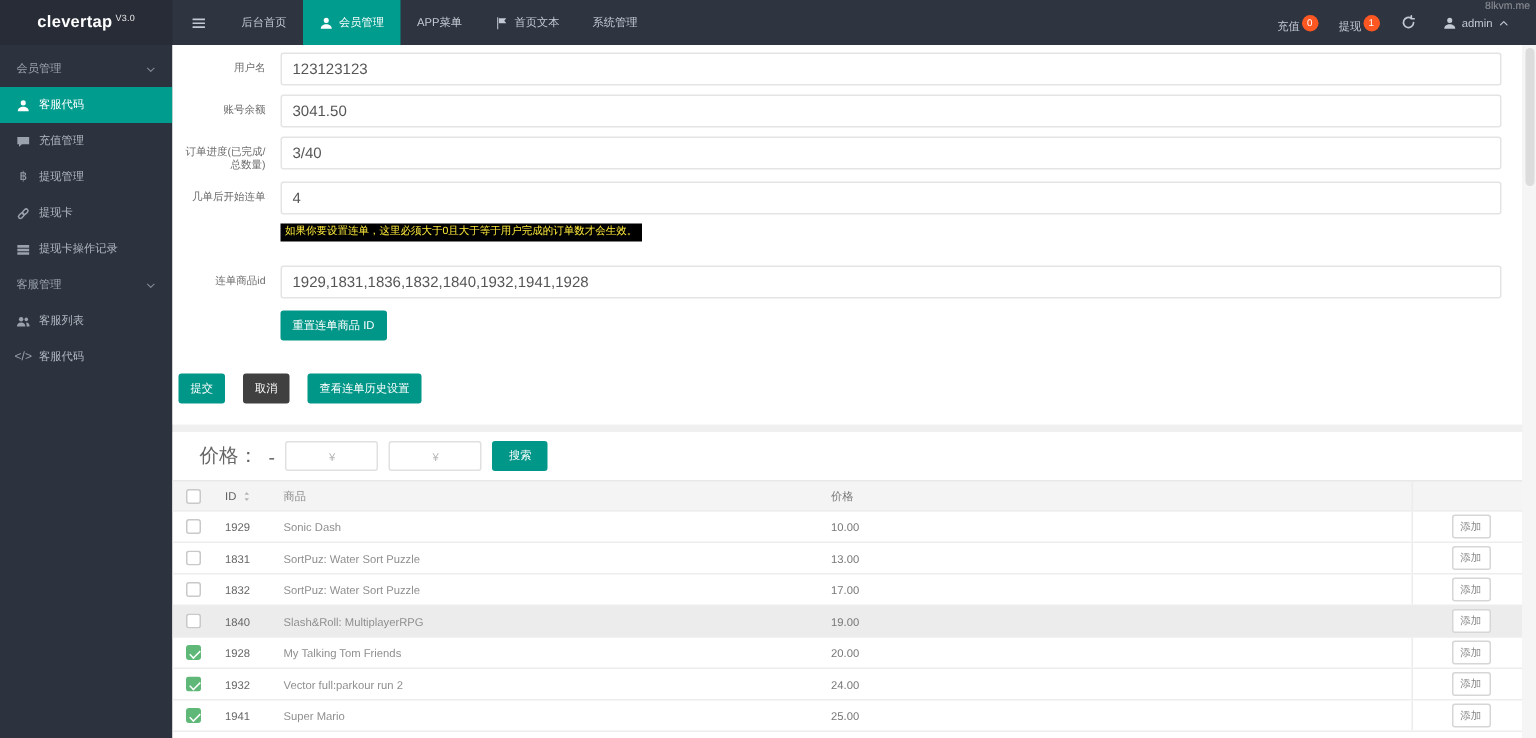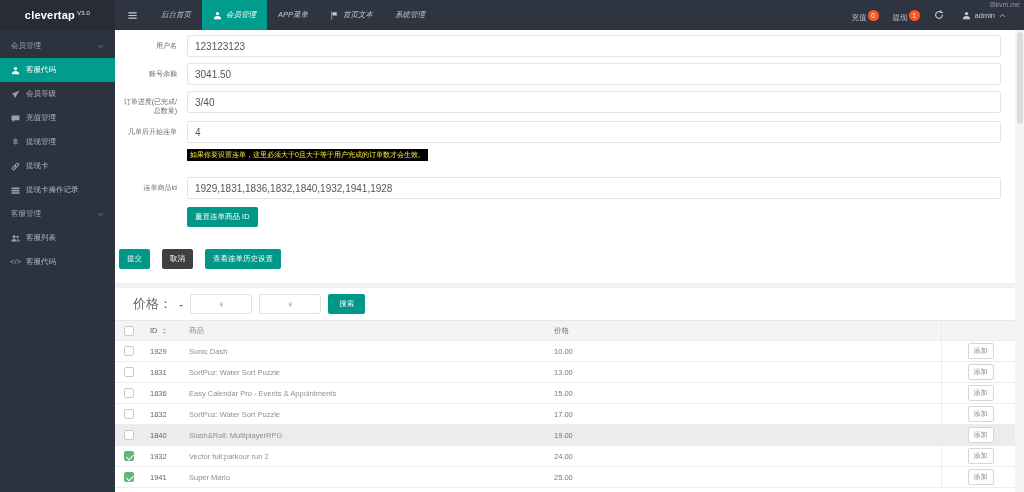--- a/index.html
+++ b/index.html
@@ -11,21 +11,21 @@
   .icon svg { width:100%; height:100%; fill:currentColor; }
   .icon svg.stroke * { fill:none; stroke:currentColor; stroke-width:1.8; stroke-linecap:round; stroke-linejoin:round; }
   .tglyph { font-size:8px; line-height:1; }
 
   
   .topbar { position:absolute; left:0; top:0; right:0; height:30px; background:#2e3440;
     display:flex; align-items:stretch; color:#c3cad3; font-size:7.5px; z-index:20; }
   .logo { width:115px; background:#272c37; color:#fff; display:flex; align-items:center;
     justify-content:center; font-weight:bold; font-size:11px; letter-spacing:.2px; }
   .logo sup { font-size:6px; font-weight:normal; margin:-4px 0 0 2px; color:#e8e8e8; }
-  .tb-item { display:flex; align-items:center; gap:4px; padding:1px 11px; cursor:pointer;font-style:italic; }
+  .tb-item { display:flex; align-items:center; gap:4px; padding:1px 11px; cursor:pointer; }
   .tb-item.active { background:#009C8E; color:#fff; }
   .tb-burger { display:flex; align-items:center; padding:0 12px; cursor:pointer; }
   .tb-burger .icon { width:11px; height:11px; }
   .topbar-right { margin-left:auto; display:flex; align-items:center; padding-right:10px; }
   .tb-badge-item { display:flex; align-items:flex-start; padding:5px 4px 0 10px; cursor:pointer; }
   .badge { background:#FF5722; color:#fff; border-radius:7px; min-width:11px; height:11px;
     line-height:11px; font-size:6.5px; text-align:center; padding:0 2px; margin:-3px 0 0 1px; }
   .tb-refresh { padding:0 10px; display:flex; align-items:center; cursor:pointer; }
   .tb-refresh .icon { width:10px; height:10px; }
   .tb-admin { display:flex; align-items:center; gap:4px; padding:0 8px; cursor:pointer; }
@@ -189,28 +189,20 @@
         <svg viewBox="0 0 16 16">
           <circle cx="8" cy="4.6" r="3"></circle>
           <path d="M1.5 14.5c0-3.6 2.9-5.4 6.5-5.4s6.5 1.8 6.5 5.4z"></path>
         </svg>
       </span>
       <span>客服代码</span>
     </div>
     <div class="sb-row">
       <span class="icon">
         <svg viewBox="0 0 16 16">
-          <path d="M15 1L1 7.2l4.2 1.9L7 14.8 9.5 10z"></path>
-        </svg>
-      </span>
-      <span>会员等级</span>
-    </div>
-    <div class="sb-row">
-      <span class="icon">
-        <svg viewBox="0 0 16 16">
           <path d="M1 2.5h14V11H6.5L3 14v-3H1z"></path>
         </svg>
       </span>
       <span>充值管理</span>
     </div>
     <div class="sb-row">
       <span class="icon">
         <span class="tglyph">฿</span>
       </span>
       <span>提现管理</span>
@@ -344,31 +336,20 @@
           <div class="cell cell-prod">SortPuz: Water Sort Puzzle</div>
           <div class="cell cell-price">13.00</div>
           <div class="cell cell-action">
             <button class="add-btn">添加</button>
           </div>
         </div>
         <div class="trow">
           <div class="cell cell-cb">
             <span class="cb"></span>
           </div>
-          <div class="cell cell-id">1836</div>
-          <div class="cell cell-prod">Easy Calendar Pro - Events &amp; Appointments</div>
-          <div class="cell cell-price">15.00</div>
-          <div class="cell cell-action">
-            <button class="add-btn">添加</button>
-          </div>
-        </div>
-        <div class="trow">
-          <div class="cell cell-cb">
-            <span class="cb"></span>
-          </div>
           <div class="cell cell-id">1832</div>
           <div class="cell cell-prod">SortPuz: Water Sort Puzzle</div>
           <div class="cell cell-price">17.00</div>
           <div class="cell cell-action">
             <button class="add-btn">添加</button>
           </div>
         </div>
         <div class="trow hl">
           <div class="cell cell-cb">
             <span class="cb"></span>
@@ -377,20 +358,31 @@
           <div class="cell cell-prod">Slash&amp;Roll: MultiplayerRPG</div>
           <div class="cell cell-price">19.00</div>
           <div class="cell cell-action">
             <button class="add-btn">添加</button>
           </div>
         </div>
         <div class="trow">
           <div class="cell cell-cb">
             <span class="cb checked"></span>
           </div>
+          <div class="cell cell-id">1928</div>
+          <div class="cell cell-prod">My Talking Tom Friends</div>
+          <div class="cell cell-price">20.00</div>
+          <div class="cell cell-action">
+            <button class="add-btn">添加</button>
+          </div>
+        </div>
+        <div class="trow">
+          <div class="cell cell-cb">
+            <span class="cb checked"></span>
+          </div>
           <div class="cell cell-id">1932</div>
           <div class="cell cell-prod">Vector full:parkour run 2</div>
           <div class="cell cell-price">24.00</div>
           <div class="cell cell-action">
             <button class="add-btn">添加</button>
           </div>
         </div>
         <div class="trow">
           <div class="cell cell-cb">
             <span class="cb checked"></span>

